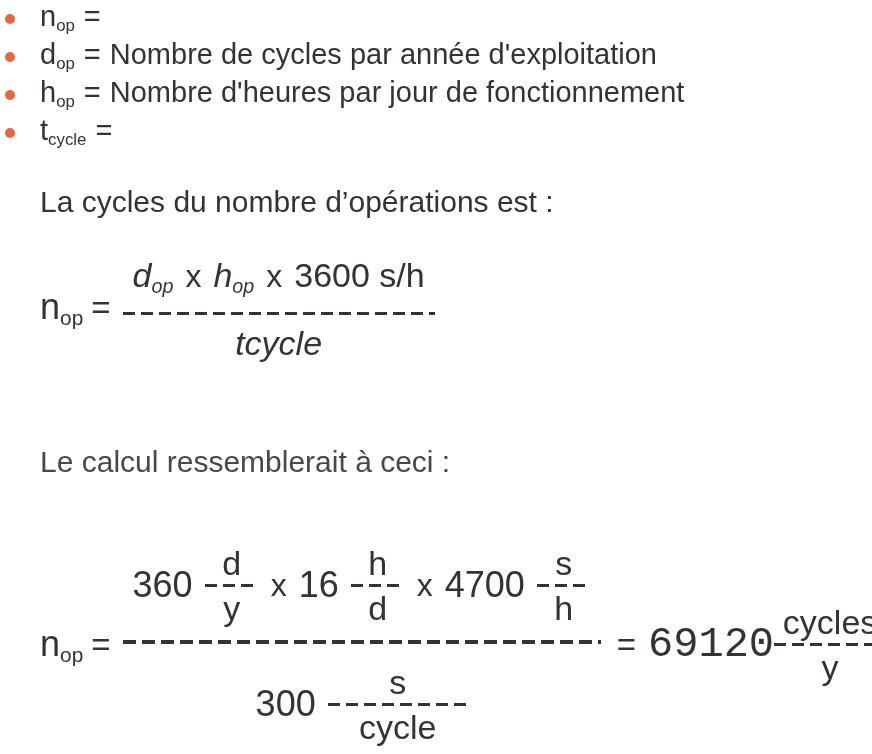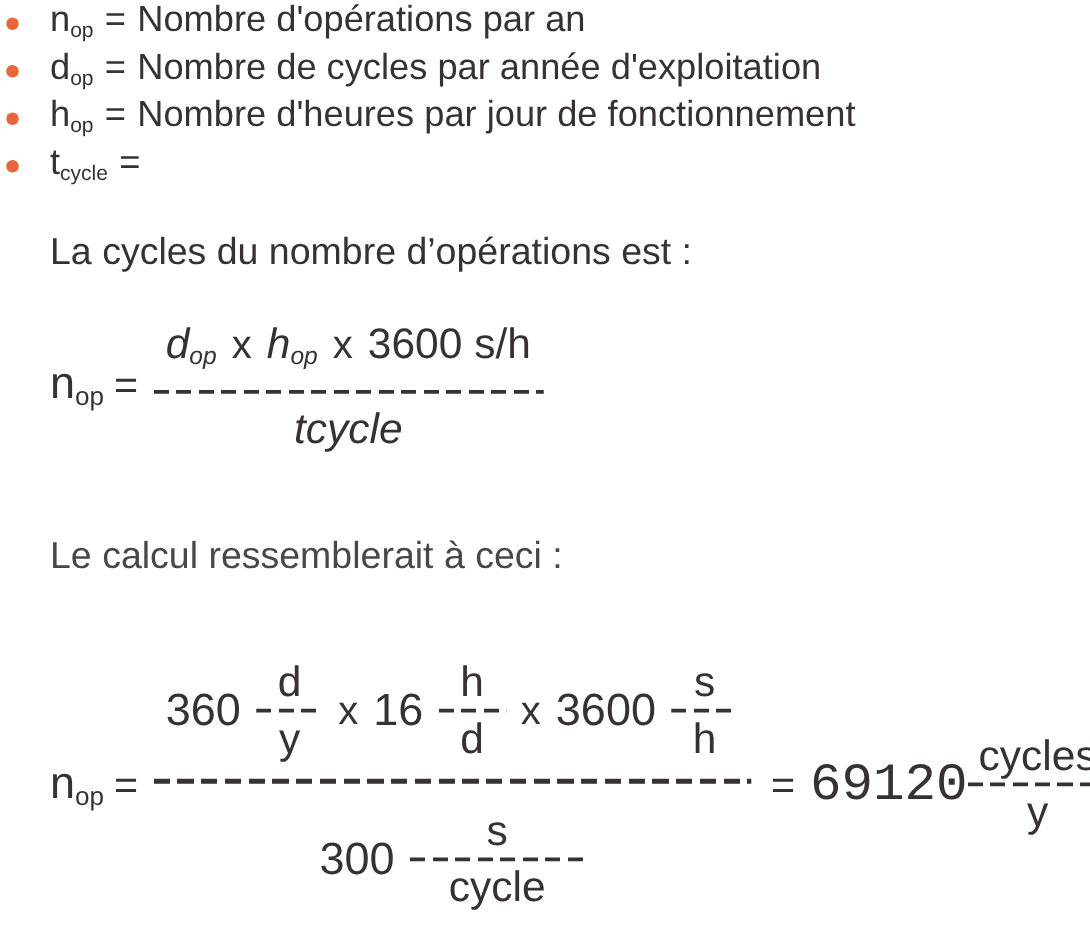--- a/index.html
+++ b/index.html
@@ -41,21 +41,21 @@
   }
   .deq { margin: 0 9px; }
 
   
   .intro {
     font-size: 30px;
     line-height: 36px;
     margin: 32px 0 0 40px;
   }
   .intro2 {
-    margin-top: 65px;
+    margin-top: 82px;
     color: var(--muted_text, #4b4647);
   }
 
   
   .formula {
     display: flex;
     align-items: center;
     margin: 34px 0 0 40px;
   }
   .lhs { font-size: 36px; white-space: pre; }
@@ -118,21 +118,20 @@
 </head>
 <body>
 
 <div class="page">
 
   <ul class="defs">
     <li>
       <span class="dot"></span>
       <span class="term"><span>n</span><span class="tsub">op</span></span>
       <span class="deq">=</span>
-      <span class="desc">Nombre d'opérations par an</span>
     </li>
     <li>
       <span class="dot"></span>
       <span class="term"><span>d</span><span class="tsub">op</span></span>
       <span class="deq">=</span>
       <span class="desc">Nombre de cycles par année d'exploitation</span>
     </li>
     <li>
       <span class="dot"></span>
       <span class="term"><span>h</span><span class="tsub">op</span></span>
@@ -179,21 +178,21 @@
           <span class="sb">y</span>
         </span>
         <span class="times">x</span>
         <span class="val">16</span>
         <span class="sfrac">
           <span class="st">h</span>
           <span class="hbar sbar"></span>
           <span class="sb">d</span>
         </span>
         <span class="times">x</span>
-        <span class="val">3600</span>
+        <span class="val">4700</span>
         <span class="sfrac">
           <span class="st">s</span>
           <span class="hbar sbar"></span>
           <span class="sb">h</span>
         </span>
       </div>
       <div class="hbar mainbar"></div>
       <div class="fden">
         <span class="val">300</span>
         <span class="sfrac wcycle">

